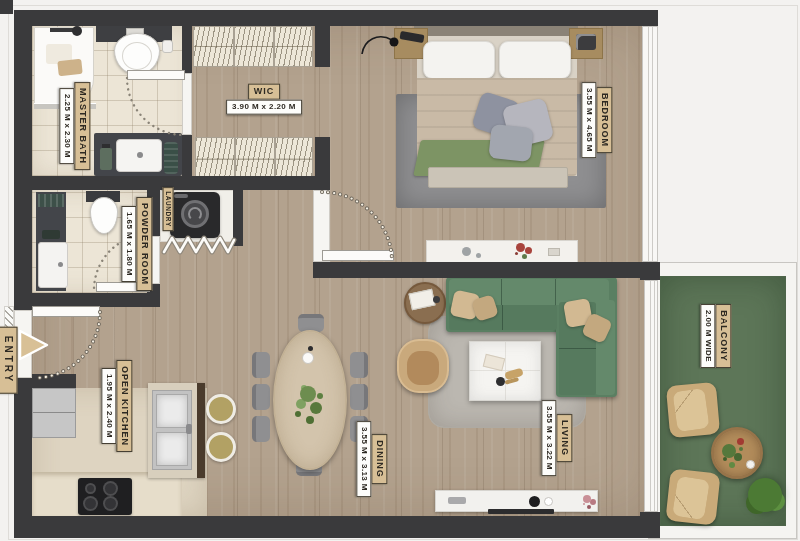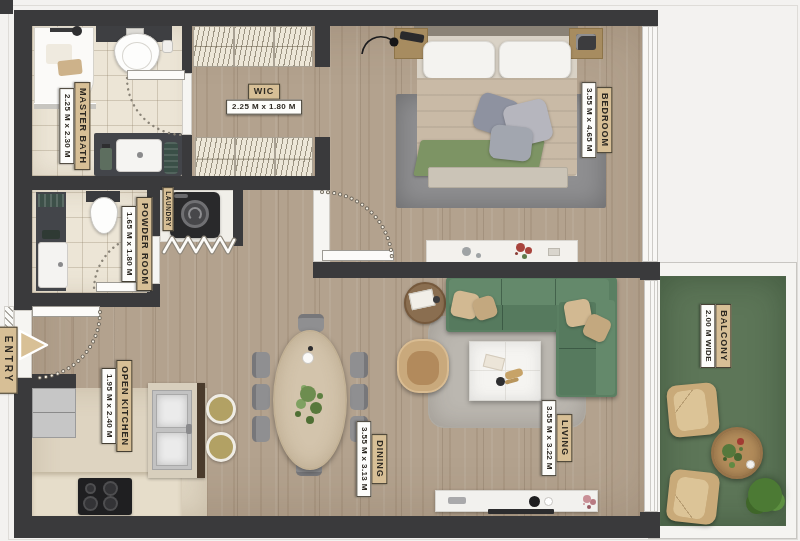--- a/index.html
+++ b/index.html
@@ -249,21 +249,21 @@
     <path d="M362,54 C364,40 378,32 392,40" fill="none" stroke="#1c1c1e" stroke-width="1.6"></path>
     <circle cx="394" cy="42" r="4.5" fill="#151517"></circle>
   </svg>
 
   <div class="vlabel" style="left:75px;top:126px;">
     <span class="plq">MASTER BATH</span>
     <span class="plq dim">2.25 M x 2.30 M</span>
   </div>
   <div class="hlabel" style="left:264px;top:99px;">
     <span class="plq">WIC</span>
-    <span class="plq dim">2.25 M x 1.80 M</span>
+    <span class="plq dim">3.90 M x 2.20 M</span>
   </div>
   <div class="vlabel" style="left:597px;top:120px;">
     <span class="plq">BEDROOM</span>
     <span class="plq dim">3.55 M x 4.65 M</span>
   </div>
   <div class="vlabel" style="left:137px;top:244px;">
     <span class="plq">POWDER ROOM</span>
     <span class="plq dim">1.65 M x 1.80 M</span>
   </div>
   <div class="vlabel" style="left:168px;top:209px;">

